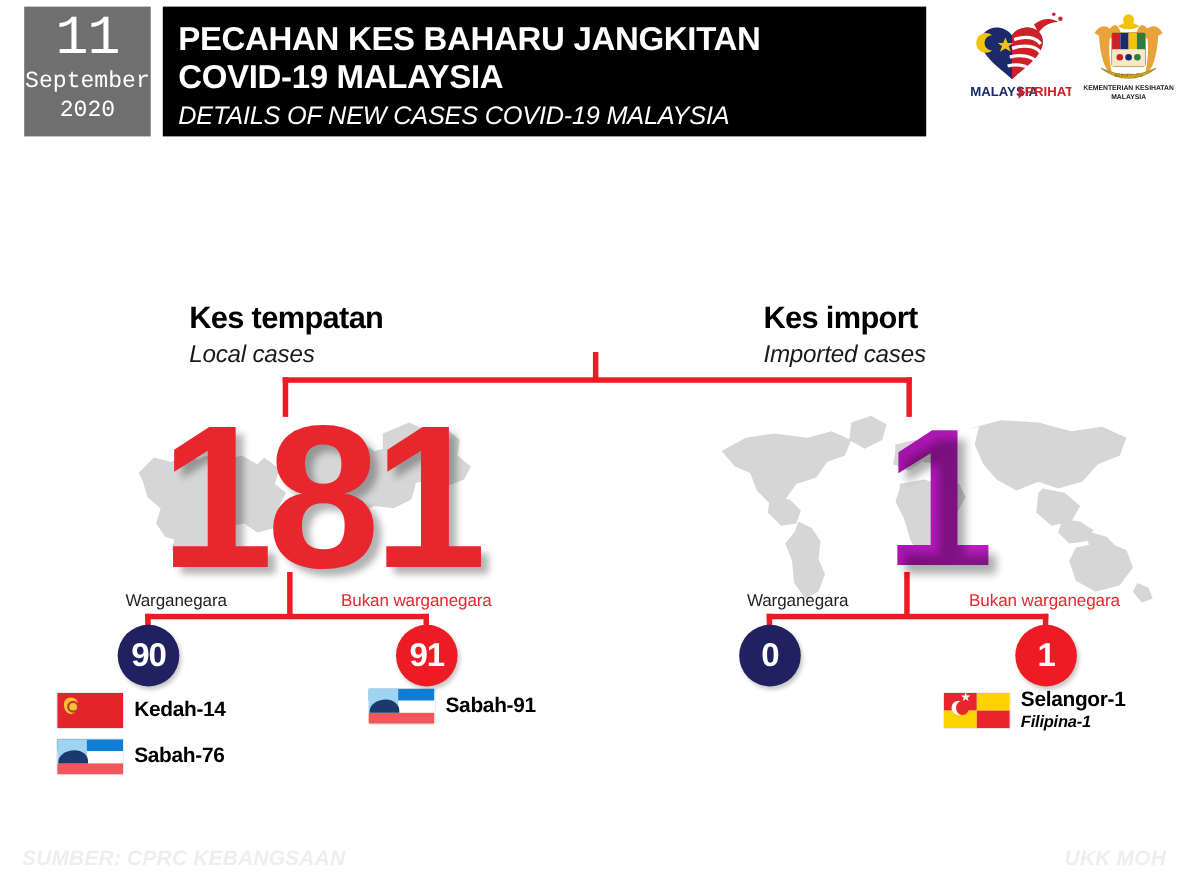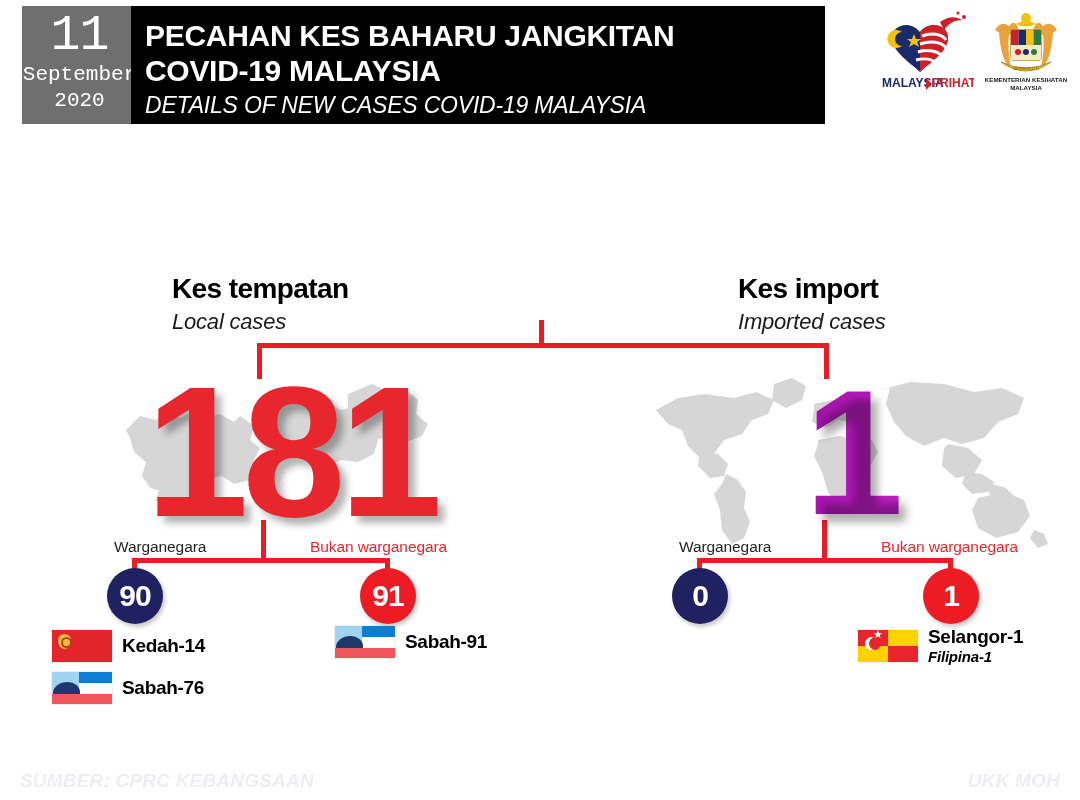--- a/index.html
+++ b/index.html
@@ -19,21 +19,21 @@
     background: #6f6f6f; color: #ffffff;
     display: flex; flex-direction: column; align-items: center; justify-content: flex-start;
     padding-top: 4px;
     font-family: Liberation Mono, monospace;
   }
   #date-day { font-size: 50px; line-height: 52px; font-weight: 300; letter-spacing: -1px; }
   #date-month { font-size: 21px; line-height: 26px; font-weight: 300; }
   #date-year { font-size: 21px; line-height: 26px; font-weight: 300; }
 
   #title-bar {
-    position: absolute; left: 131px; top: 6px; width: 694px; height: 118px;
+    position: absolute; left: 148px; top: 6px; width: 694px; height: 118px;
     background: #000000; color: #ffffff;
     padding: 12px 0 18px 14px;
   }
   #title-bar .t-main {
     font-size: 30px; line-height: 35px; font-weight: bold; letter-spacing: -0.3px;
   }
   #title-bar .t-sub {
     font-size: 23px; line-height: 30px; font-style: italic; font-weight: 400;
     letter-spacing: -0.2px; margin-top: 2px;
   }
@@ -72,21 +72,21 @@
   #conn-r-stem  { left: 822px; top: 520px; width: 5px;   height: 42px; }
   #conn-r-hbar  { left: 697px; top: 558px; width: 256px; height: 5px; }
   #conn-r-ldrop { left: 697px; top: 558px; width: 5px;   height: 20px; }
   #conn-r-rdrop { left: 948px; top: 558px; width: 5px;   height: 20px; }
 
   
   .sec-head { position: absolute; }
   .sec-head .h-ms { font-size: 28px; line-height: 38px; font-weight: bold; color: #000; letter-spacing: -0.6px; }
   .sec-head .h-en { font-size: 22px; line-height: 27px; font-style: italic; color: #1a1a1a; letter-spacing: -0.2px; }
   #head-local  { left: 172px; top: 270px; }
-  #head-import { left: 694px; top: 270px; margin-left: 44px; }
+  #head-import { left: 694px; top: 270px; }
 
   
   #local-block  { position: absolute; left: 86px; top: 368px; width: 410px; height: 180px; }
   #import-block { position: absolute; left: 648px; top: 368px; width: 412px; height: 180px; }
 
   .map-bg {
     position: absolute; left: 0; top: 0; width: 100%; height: 100%;
     opacity: 1;
   }
   .big-num {

